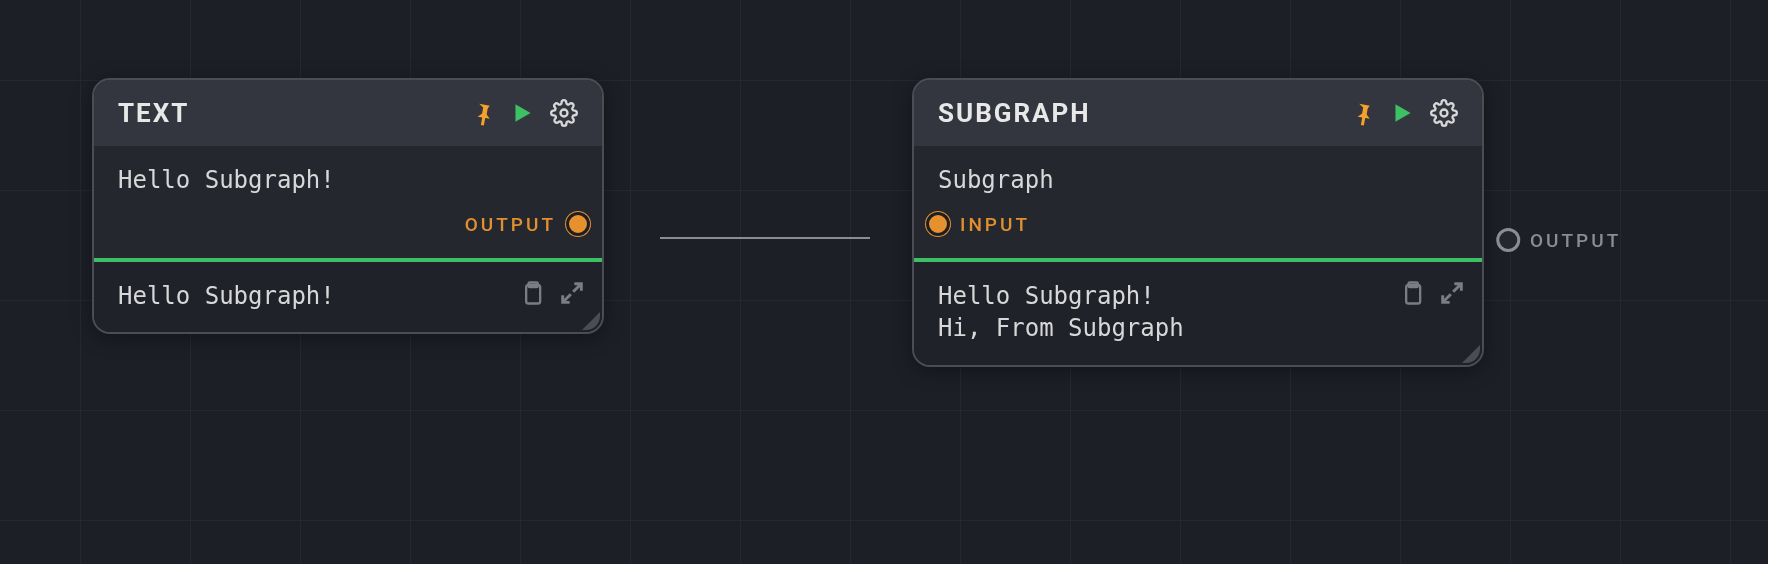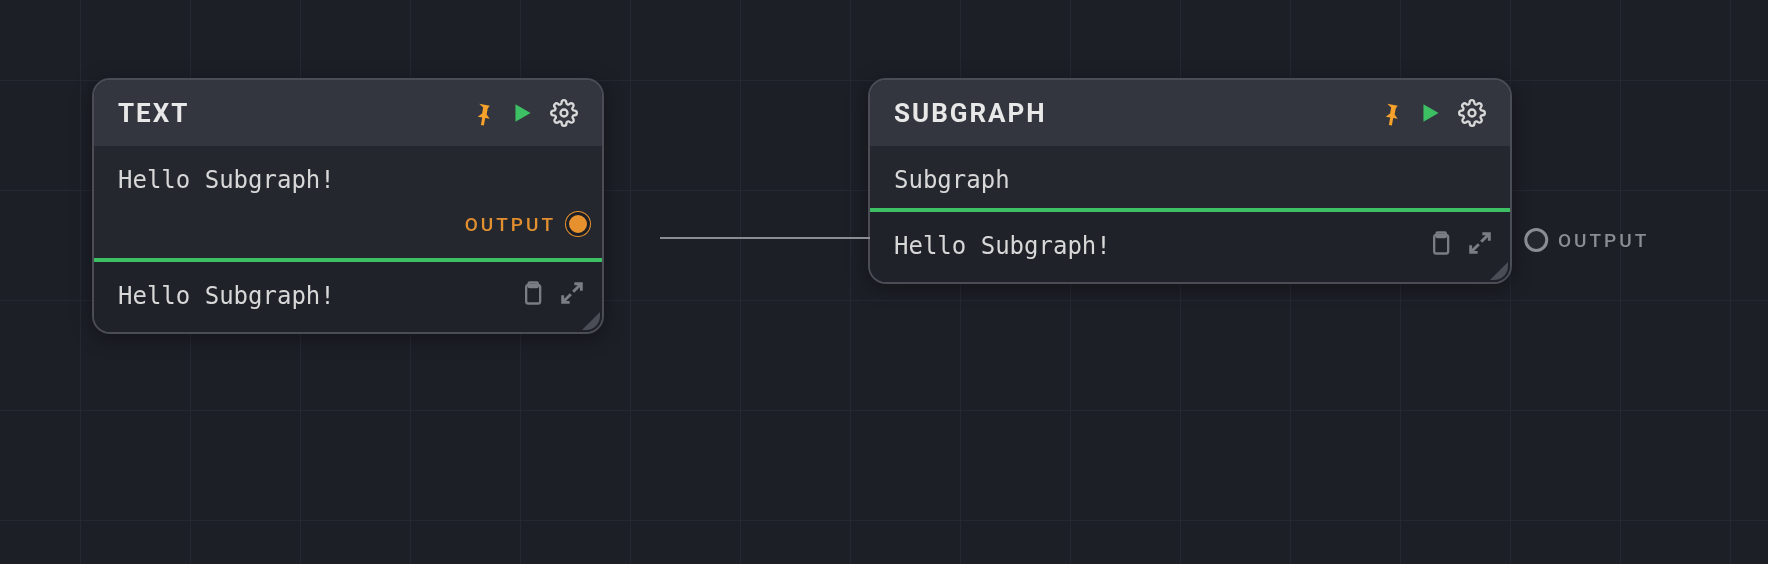--- a/index.html
+++ b/index.html
@@ -213,21 +213,21 @@
           <svg width="28" height="28" viewBox="0 0 24 24" fill="none" stroke="#7a7d83" stroke-width="2.5">
               <path d="M14 4h6v6M10 20H4v-6M20 4l-7 7M4 20l7-7"></path>
             </svg>
         </span>
       </div>
     </div>
   </div>
   <div class="corner-notch"></div>
 </div>
 
-<div class="node" style="left:868px; top:78px; width:644px;">
+<div class="node" style="left:912px; top:78px; width:572px;">
   <div class="node-inner">
     <div class="node-header">
       <div class="node-title">SUBGRAPH</div>
       <div class="node-actions">
         <span>
           <svg width="26" height="26" viewBox="0 0 24 24">
               <path fill="#f5a12b" d="M14 3l7 7-3 1-4 4 0 5-3-3-5 5-2-2 5-5-3-3 5 0 4-4z" transform="rotate(-35 12 12)"></path>
             </svg>
         </span>
         <span>
@@ -239,26 +239,31 @@
           <svg width="28" height="28" viewBox="0 0 24 24" fill="none" stroke="#d8d8d8" stroke-width="2">
               <circle cx="12" cy="12" r="3"></circle>
               <path d="M19.4 15a1.65 1.65 0 0 0 .33 1.82l.06.06a2 2 0 1 1-2.83 2.83l-.06-.06a1.65 1.65 0 0 0-1.82-.33 1.65 1.65 0 0 0-1 1.51V21a2 2 0 1 1-4 0v-.09a1.65 1.65 0 0 0-1-1.51 1.65 1.65 0 0 0-1.82.33l-.06.06a2 2 0 1 1-2.83-2.83l.06-.06A1.65 1.65 0 0 0 5 15.09 1.65 1.65 0 0 0 3.5 14H3a2 2 0 1 1 0-4h.09c.66 0 1.25-.39 1.51-1A1.65 1.65 0 0 0 4.27 7.18l-.06-.06A2 2 0 1 1 7.04 4.29l.06.06c.49.49 1.21.63 1.82.33.61-.26 1-.85 1-1.51V3a2 2 0 1 1 4 0v.09c0 .66.39 1.25 1 1.51.61.3 1.33.16 1.82-.33l.06-.06a2 2 0 1 1 2.83 2.83l-.06.06c-.49.49-.63 1.21-.33 1.82.26.61.85 1 1.51 1H21a2 2 0 1 1 0 4h-.09c-.66 0-1.25.39-1.51 1z"></path>
             </svg>
         </span>
       </div>
     </div>
 
     <div class="node-body">
       <div>Subgraph</div>
+      <div class="port-row left" style="margin-top:18px;">
+        <span class="port-dot"></span>
+        <span class="port-label">INPUT</span>
+      </div>
     </div>
 
     <div class="sep"></div>
 
     <div class="node-result">
       <div>Hello Subgraph!</div>
+      <div>Hi, From Subgraph</div>
       <div class="result-actions">
         <span>
           <svg width="28" height="30" viewBox="0 0 24 24" fill="none" stroke="#7a7d83" stroke-width="2">
               <rect x="7" y="5" width="12" height="16" rx="2"></rect>
               <rect x="9" y="3" width="8" height="4" rx="1"></rect>
             </svg>
         </span>
         <span>
           <svg width="28" height="28" viewBox="0 0 24 24" fill="none" stroke="#7a7d83" stroke-width="2.5">
               <path d="M14 4h6v6M10 20H4v-6M20 4l-7 7M4 20l7-7"></path>

